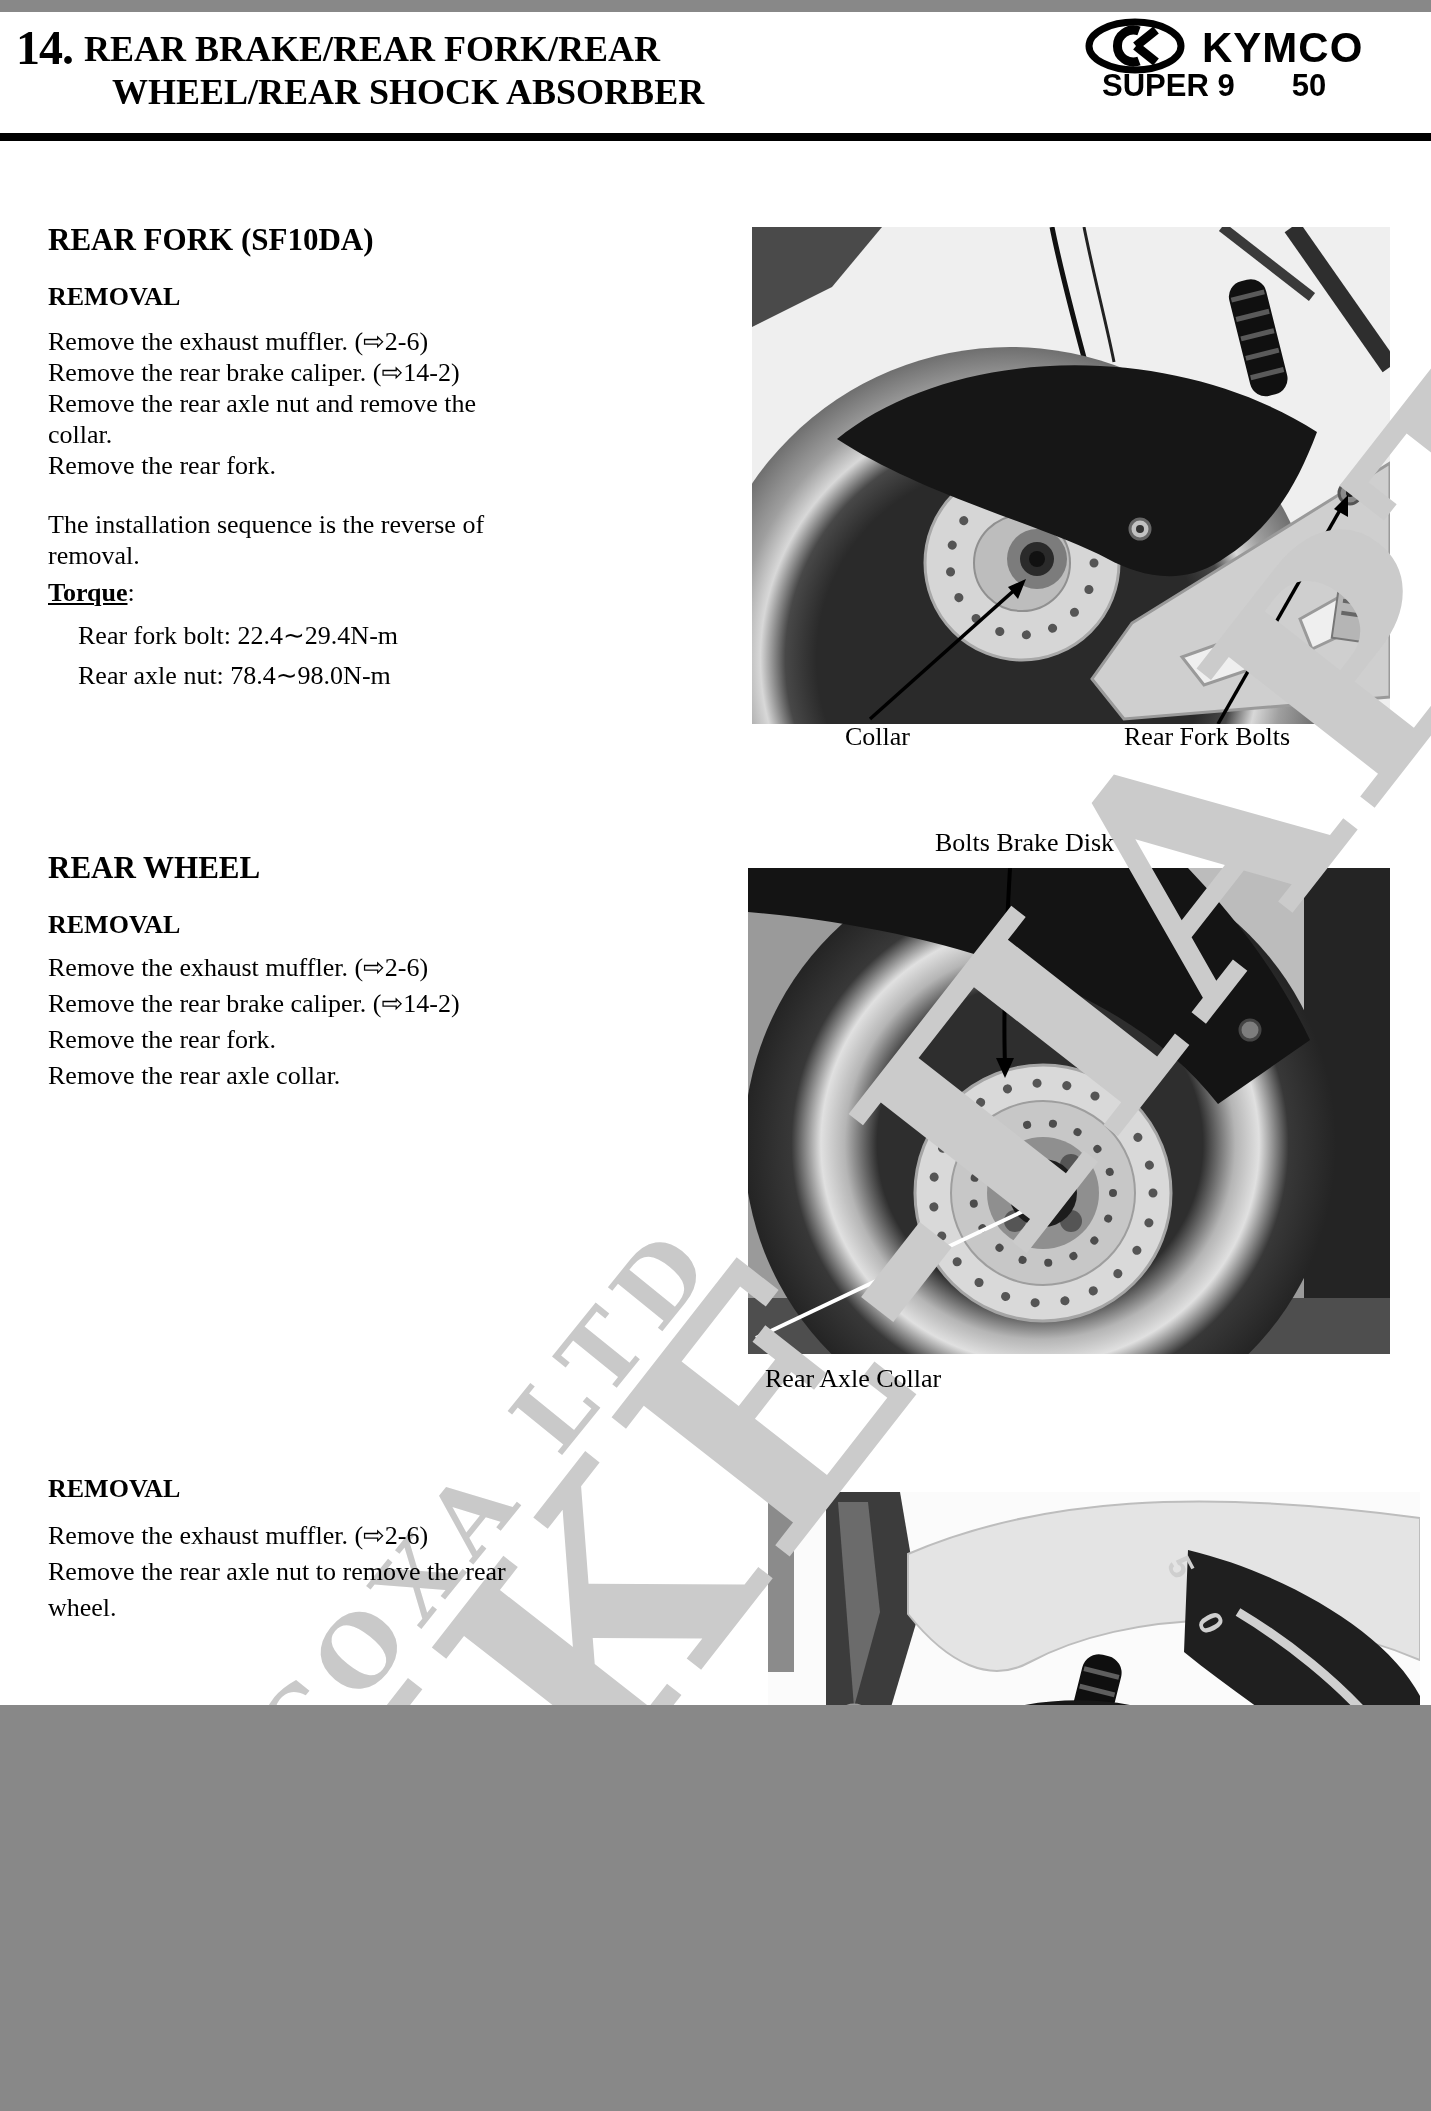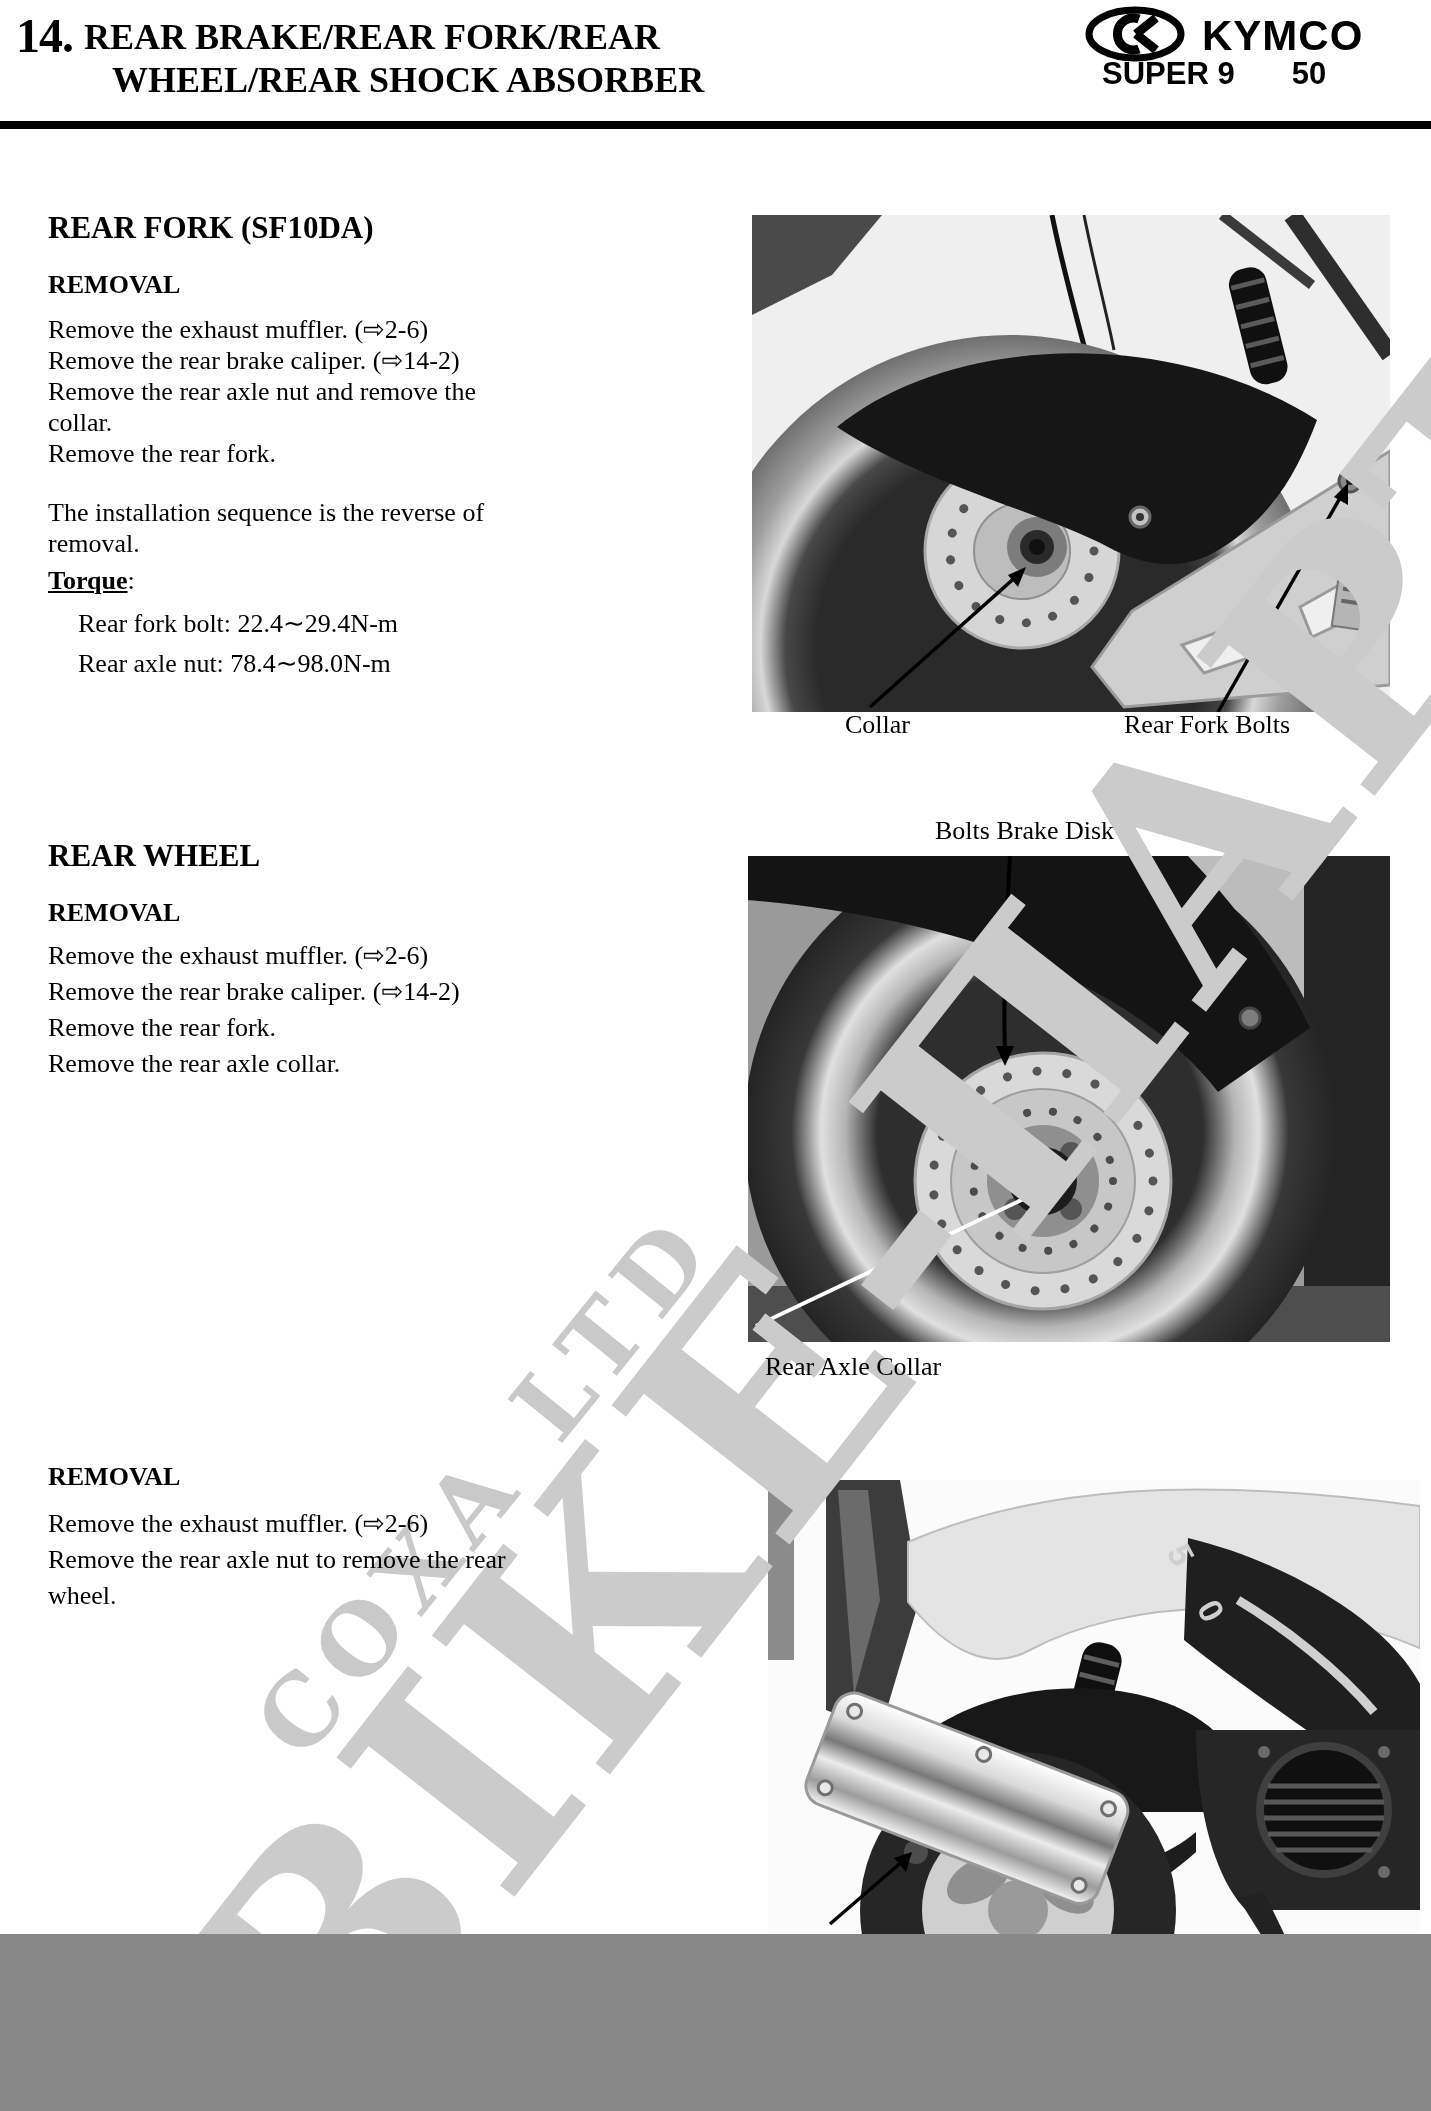--- a/index.html
+++ b/index.html
@@ -1,19 +1,19 @@
 <!DOCTYPE html>
 <html><head>
 <meta charset="utf-8">
 <style>
   html,body{margin:0;padding:0;background:#888;}
   #page{
-    position:relative;width:1431px;height:1934px;background:#ffffff;
+    position:relative;width:1431px;height:1693px;background:#ffffff;
     overflow:hidden;font-family:"Liberation Serif",serif;color:#000;
-    margin:0 auto;
+    margin:12px auto;
   }
   .abs{position:absolute;}
   
   .chapter-no{left:16px;top:8px;font-size:48px;font-weight:bold;letter-spacing:-1px;}
   .title-l1{left:84px;top:16px;font-size:36px;font-weight:bold;white-space:nowrap;}
   .title-l2{left:112px;top:59px;font-size:36px;font-weight:bold;white-space:nowrap;}
   .brand-row{left:1084px;top:6px;display:flex;align-items:center;gap:8px;}
   .brand-word{font-family:"Liberation Sans",sans-serif;font-weight:bold;font-size:42px;letter-spacing:1px;margin-left:8px;}
   .model-row{left:1102px;top:56px;display:flex;gap:57px;font-family:"Liberation Sans",sans-serif;font-weight:bold;font-size:31px;}
   .header-rule{left:0;top:121px;width:1431px;height:8px;background:#000;}

